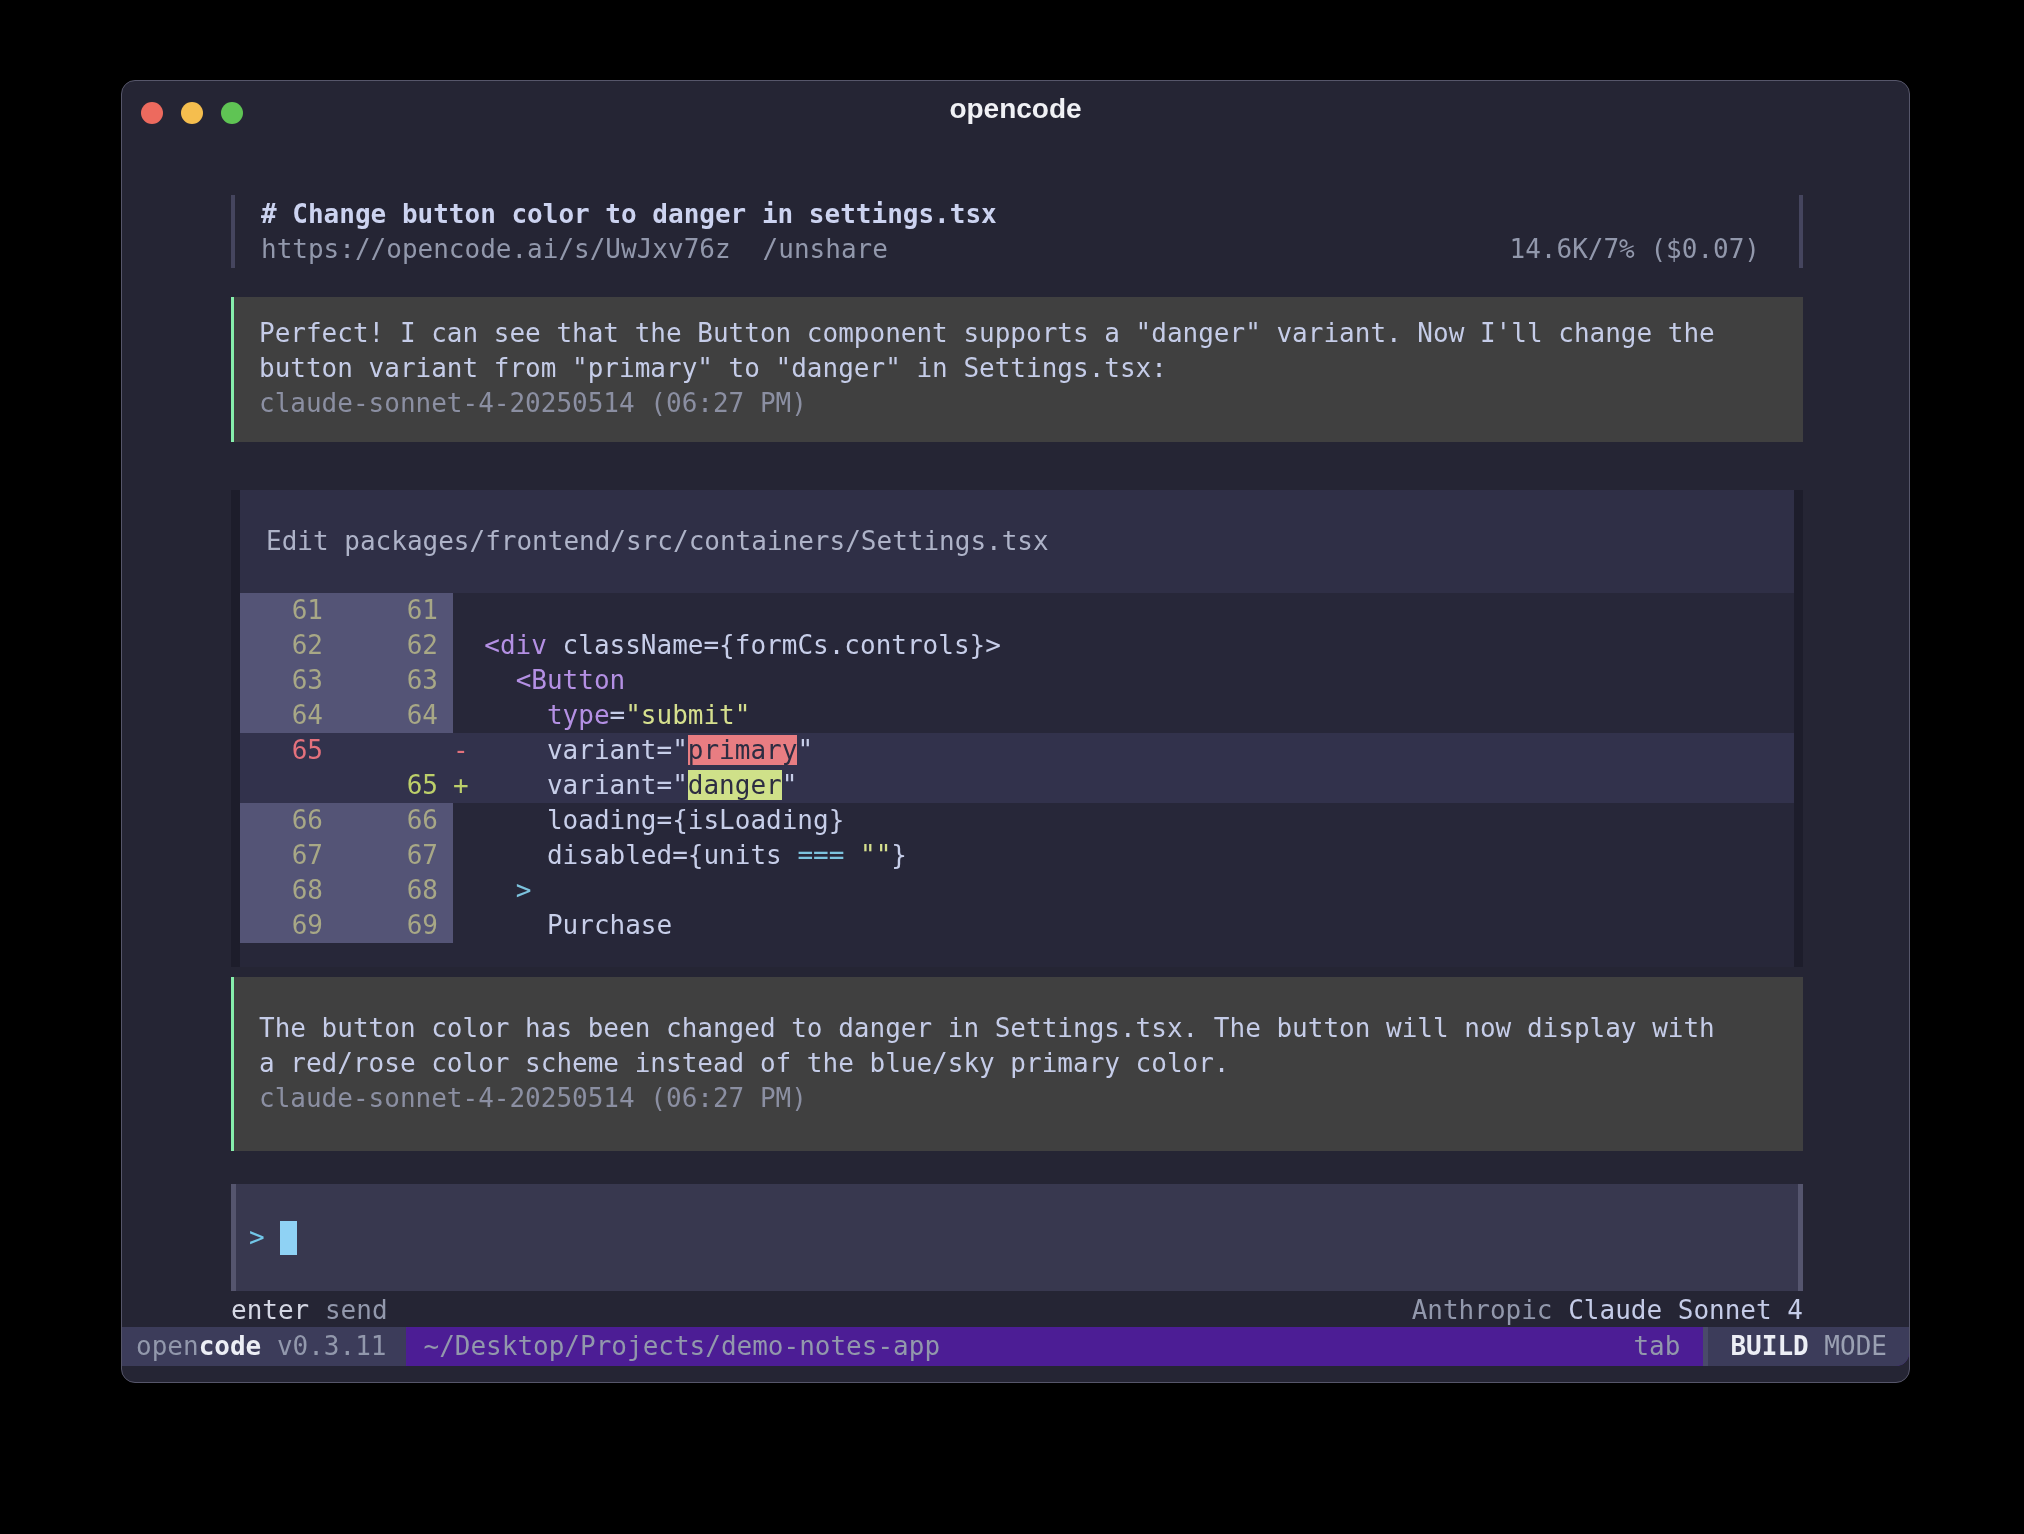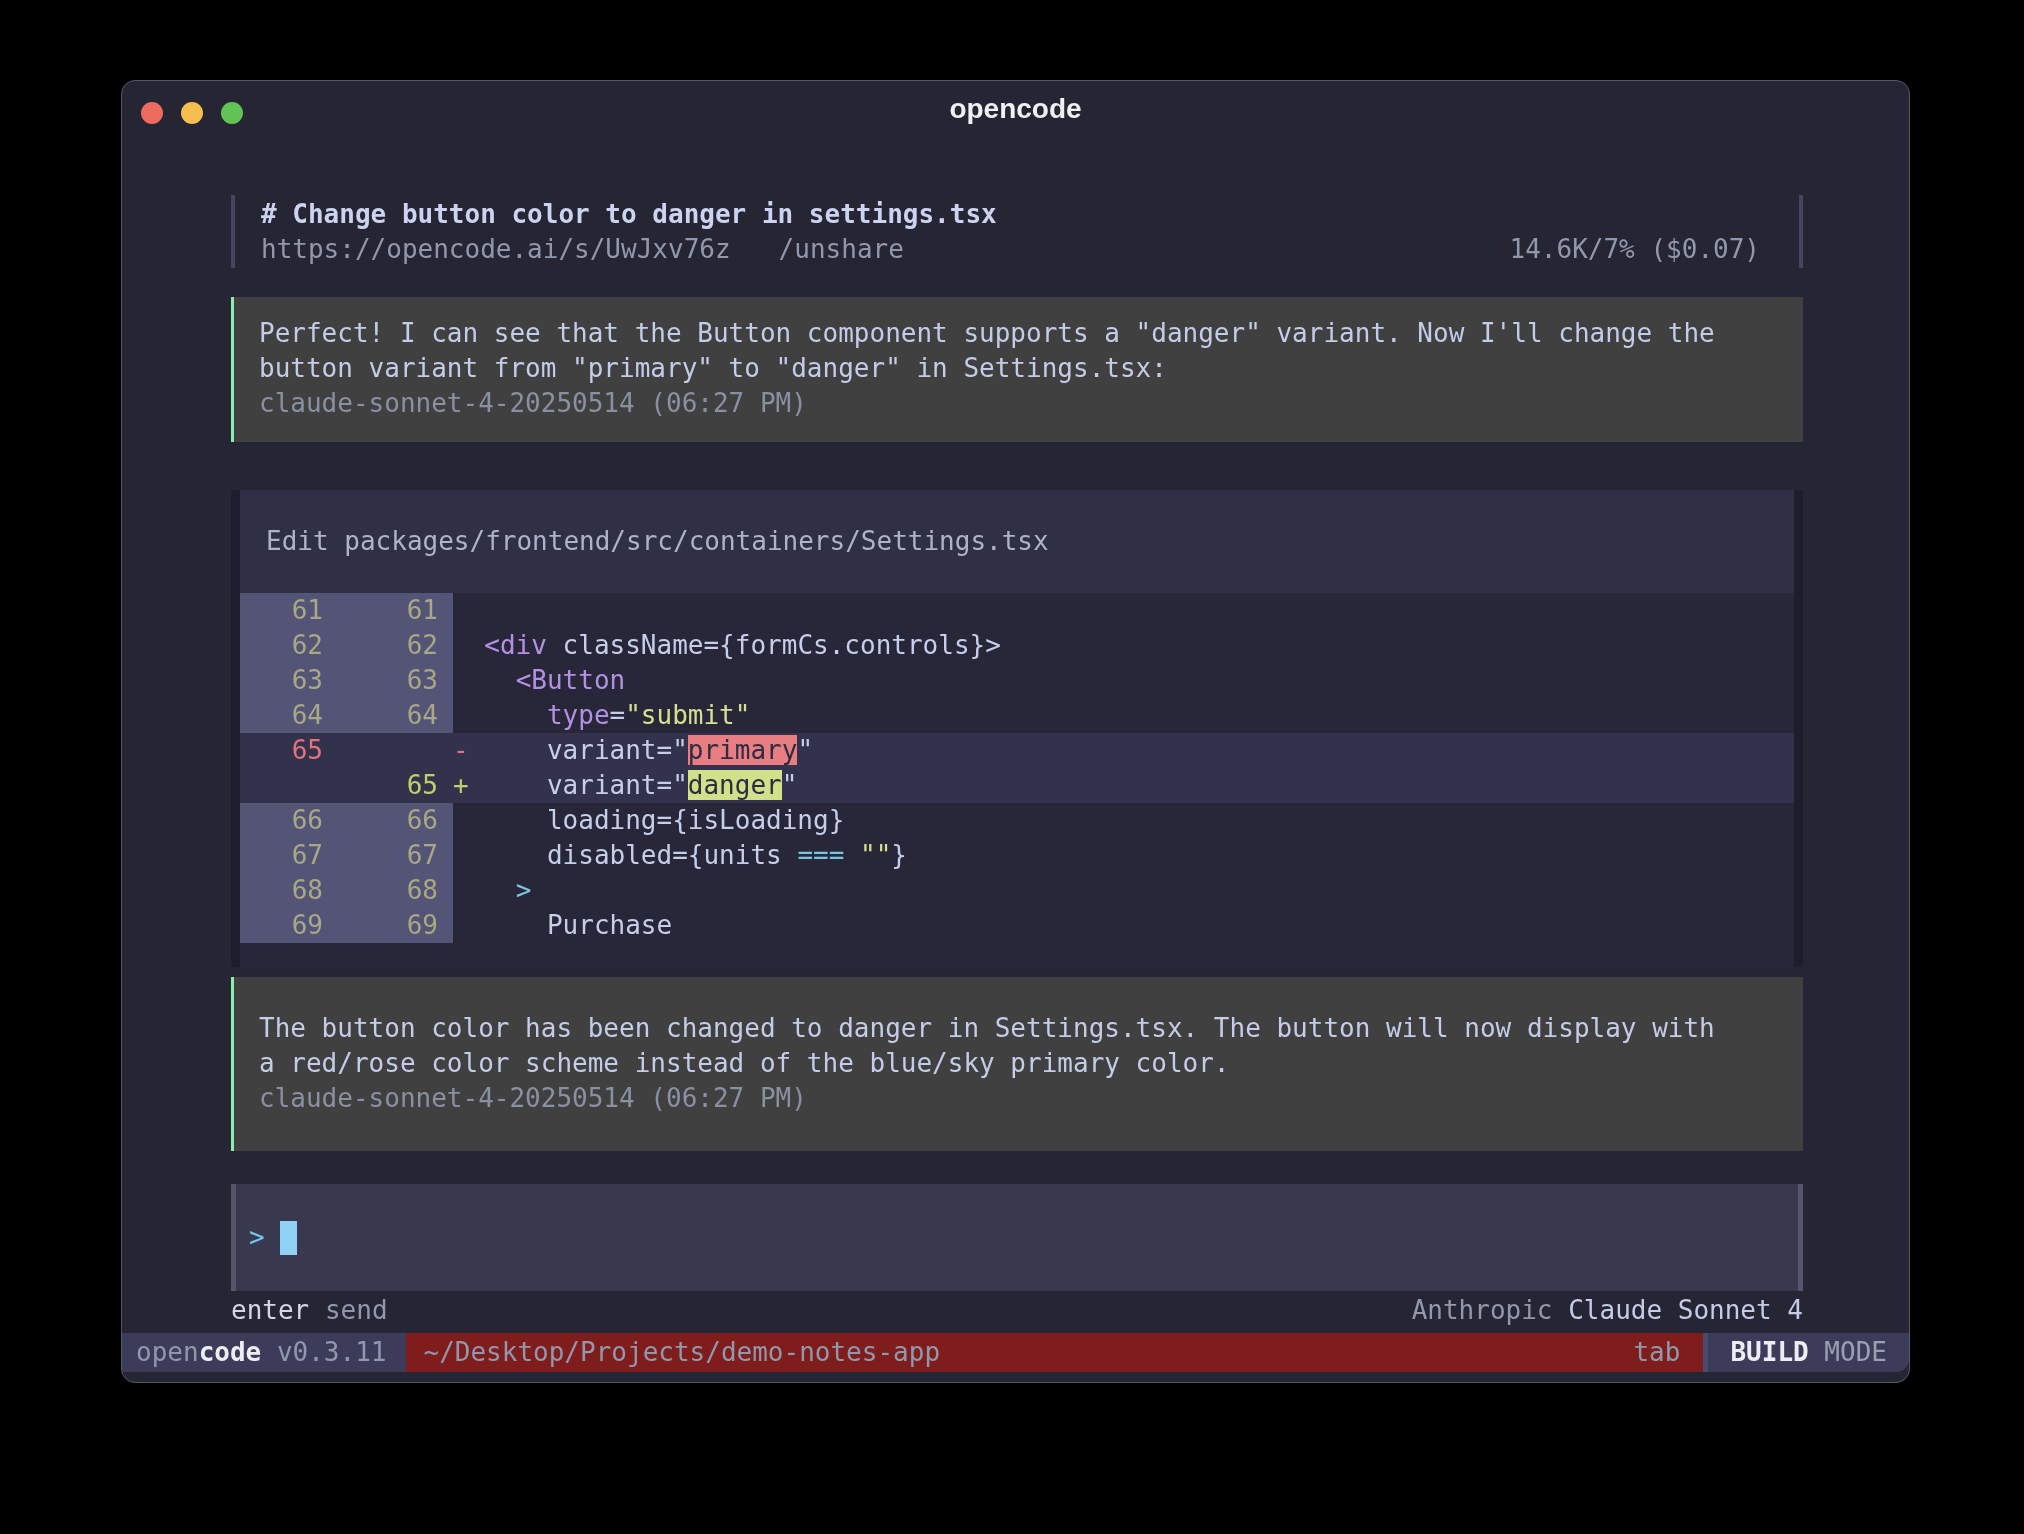--- a/index.html
+++ b/index.html
@@ -18,21 +18,21 @@
   .light.green{background:#5fc454}
   .win-title{text-align:center;line-height:56px;font-family:"Liberation Sans",sans-serif;font-weight:bold;font-size:28px;color:#f0f1f5}
   
   .content{margin-left:109px;width:1572px;position:relative}
   
   .hdr{margin-top:58px;height:73px;border-left:4px solid #45455e;border-right:4px solid #45455e;
        padding:0 39px 0 26px;display:flex;flex-direction:column;justify-content:center}
   .hdr-row{display:flex;justify-content:space-between;align-items:center;height:35px}
   .hdr-title{font-weight:bold;color:#ccd3f0}
   .dim{color:#9298ac}
-  .hdr-url-group{display:flex;gap:48px}
+  .hdr-url-group{display:flex;gap:32px}
   
   .msg{background:#404040;border-left:3px solid #86efac;padding:19px 26px 21px 25px}
   .msg.first{margin-top:29px}
   .msg.second{margin-top:10px;padding-top:34px;padding-bottom:35px}
   .msg-line{height:35px;white-space:pre}
   .msg-meta{height:35px;color:#8b8fa2}
   
   .edit{margin-top:48px;background:#2f2f46;border-left:9px solid #1d1d2b;border-right:9px solid #1d1d2b}
   .edit-header{height:103px;padding:34px 0 0 26px;color:#aeb3c8}
   .diff-row{display:flex;height:35px}
@@ -54,21 +54,21 @@
   .c-hadd{background:#cfe189;color:#2d2d42}
   
   .inputbox{margin-top:33px;height:107px;background:#38384f;border-left:5px solid #55556e;border-right:5px solid #55556e;
             display:flex;align-items:center;padding-left:13px}
   .prompt{color:#72c7e8;white-space:pre}
   .cursor{display:inline-block;width:17px;height:34px;background:#8fd2f4;vertical-align:middle}
   
   .footline{margin-top:2px;height:35px;display:flex;justify-content:space-between}
   .bright{color:#d5d8e4}
   
-  .statusbar{position:absolute;left:0;right:0;bottom:10px;height:39px;background:#7f1d1d;
+  .statusbar{position:absolute;left:0;right:0;bottom:16px;height:39px;background:#4c1d95;
              border-radius:0 0 13px 13px;display:flex;align-items:center;white-space:pre}
   .sb-seg{background:#3c3c5a;height:39px;line-height:39px;padding:0 20px 0 14px}
   .sb-bold{font-weight:bold;color:#eceef5}
   .sb-path{margin-left:17px}
   .sb-spacer{flex:1}
   .sb-tab{margin-right:23px}
   .sb-divider{width:5px;height:39px;background:#4a4a6a}
   .sb-mode{background:#3c3c5a;height:39px;line-height:39px;padding:0 22px;border-radius:0 0 13px 0}
   .sb-mode .mode-suffix{color:#9aa0b2}
 </style>

